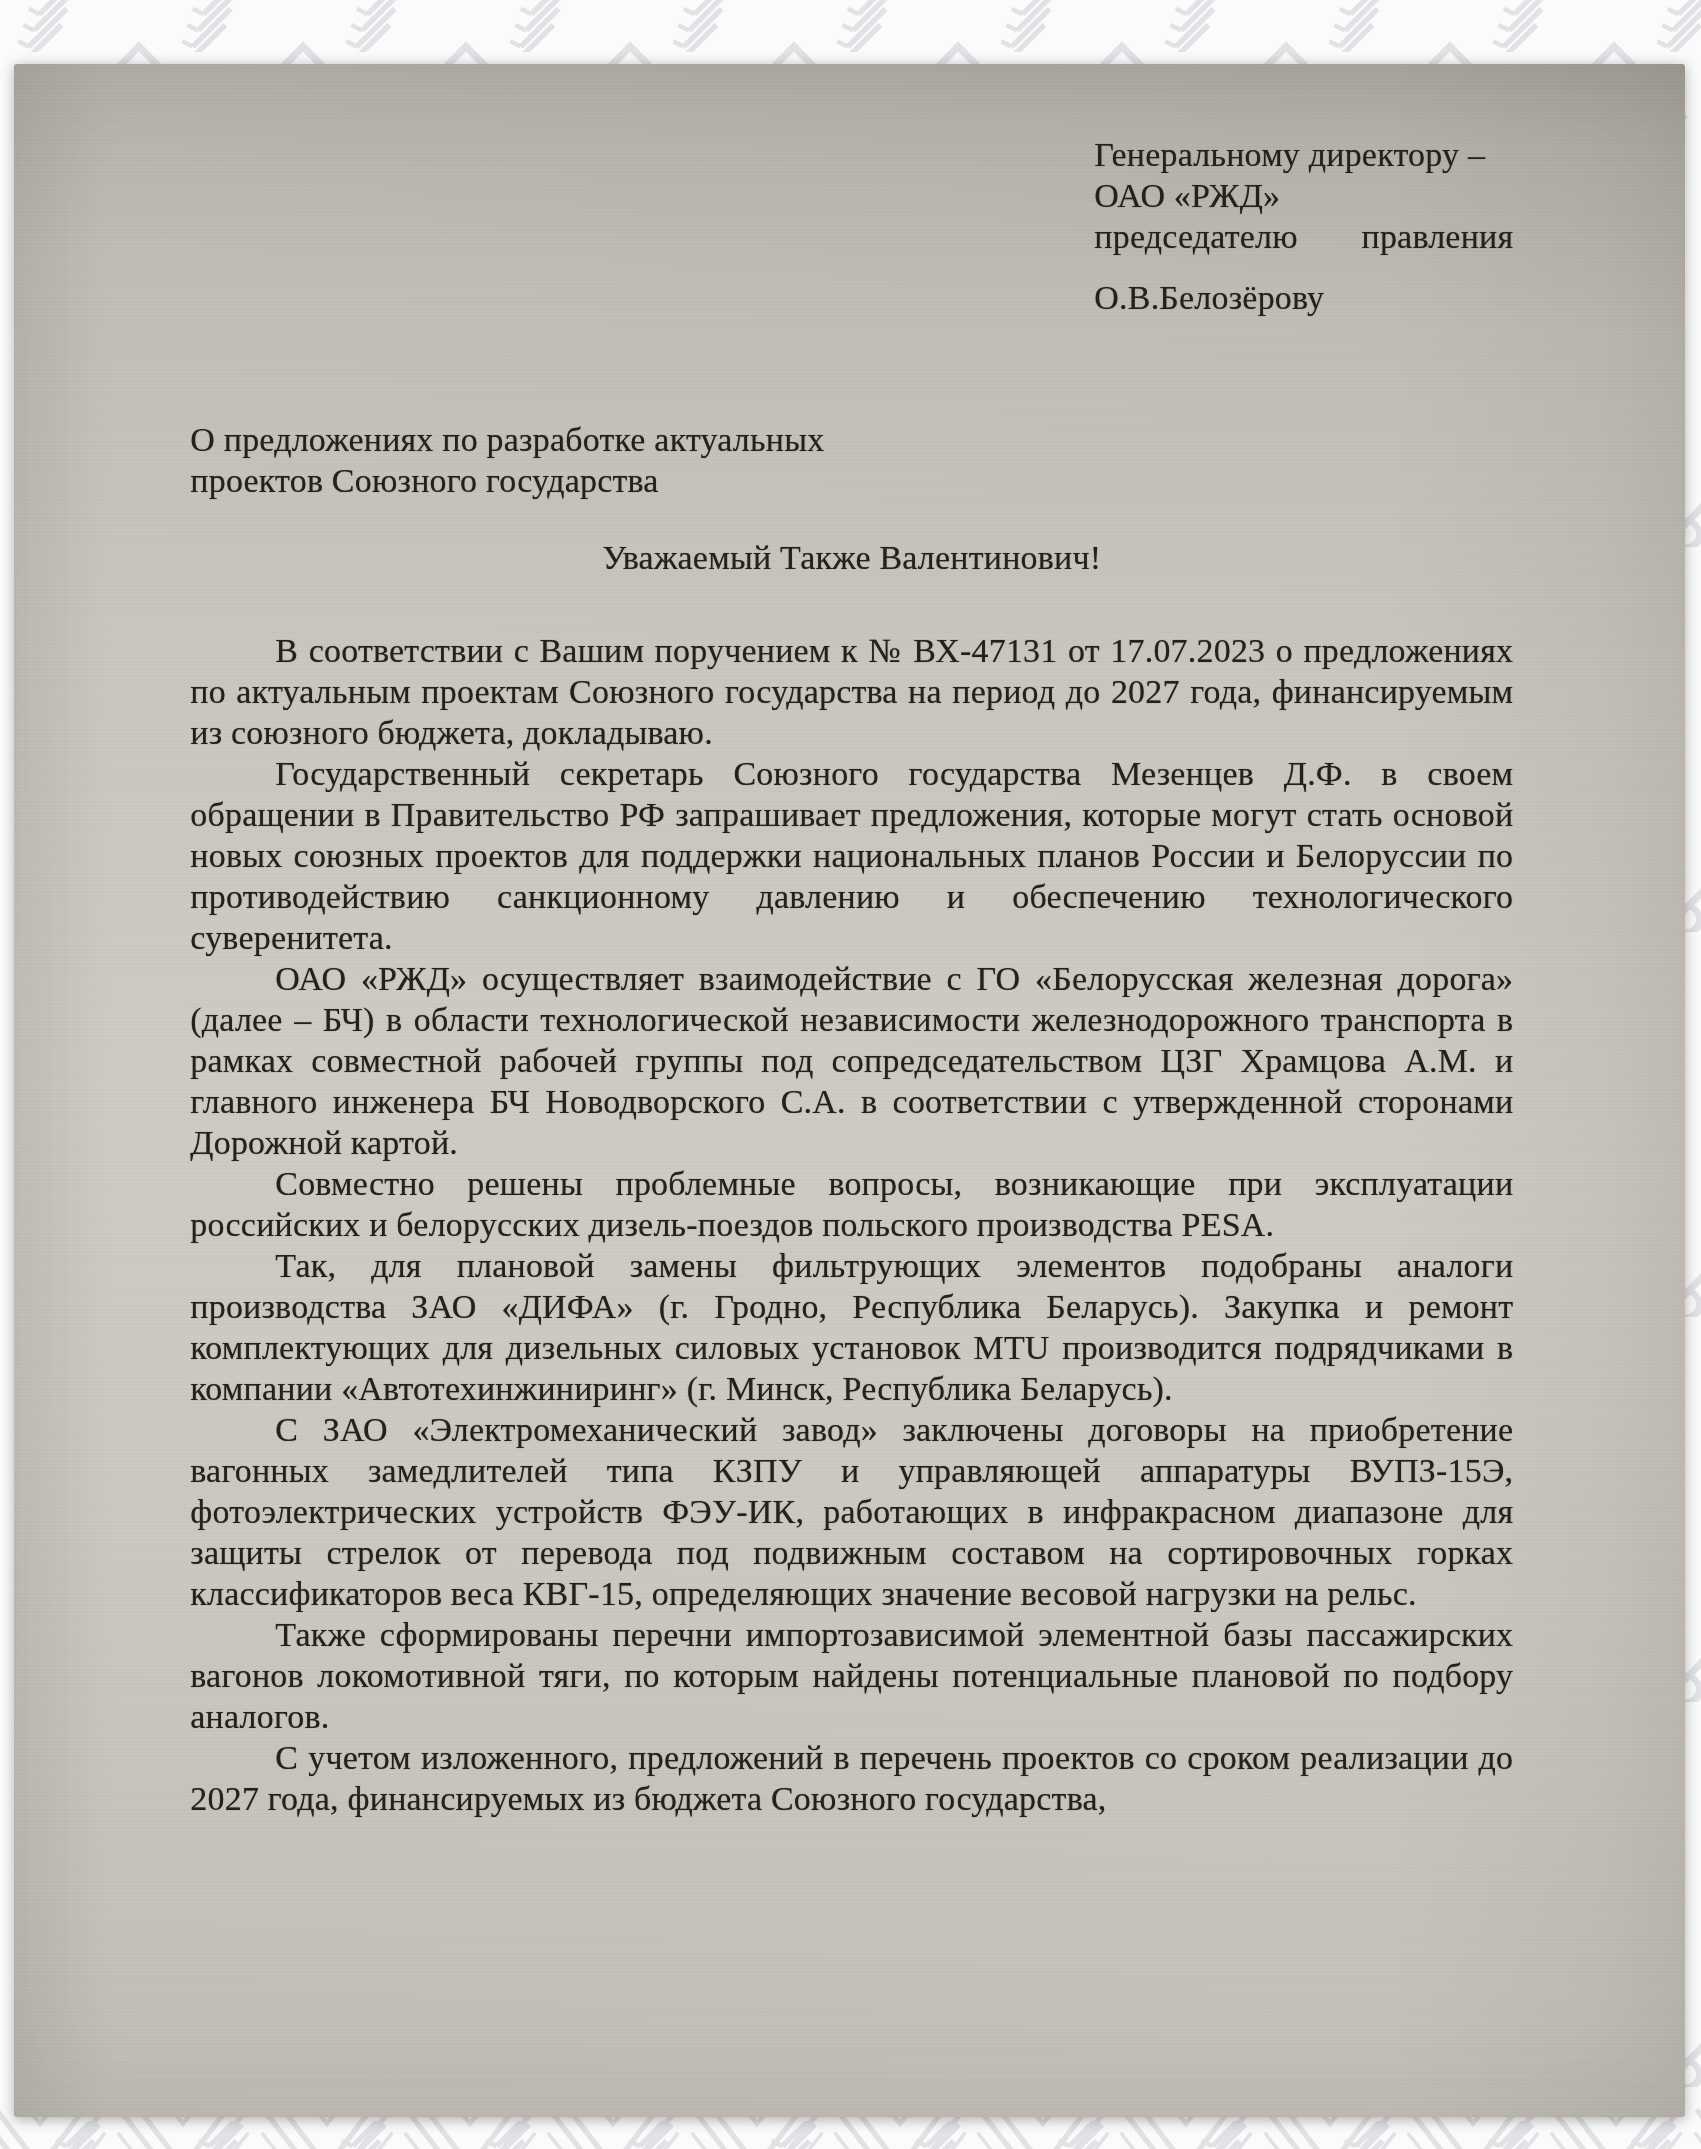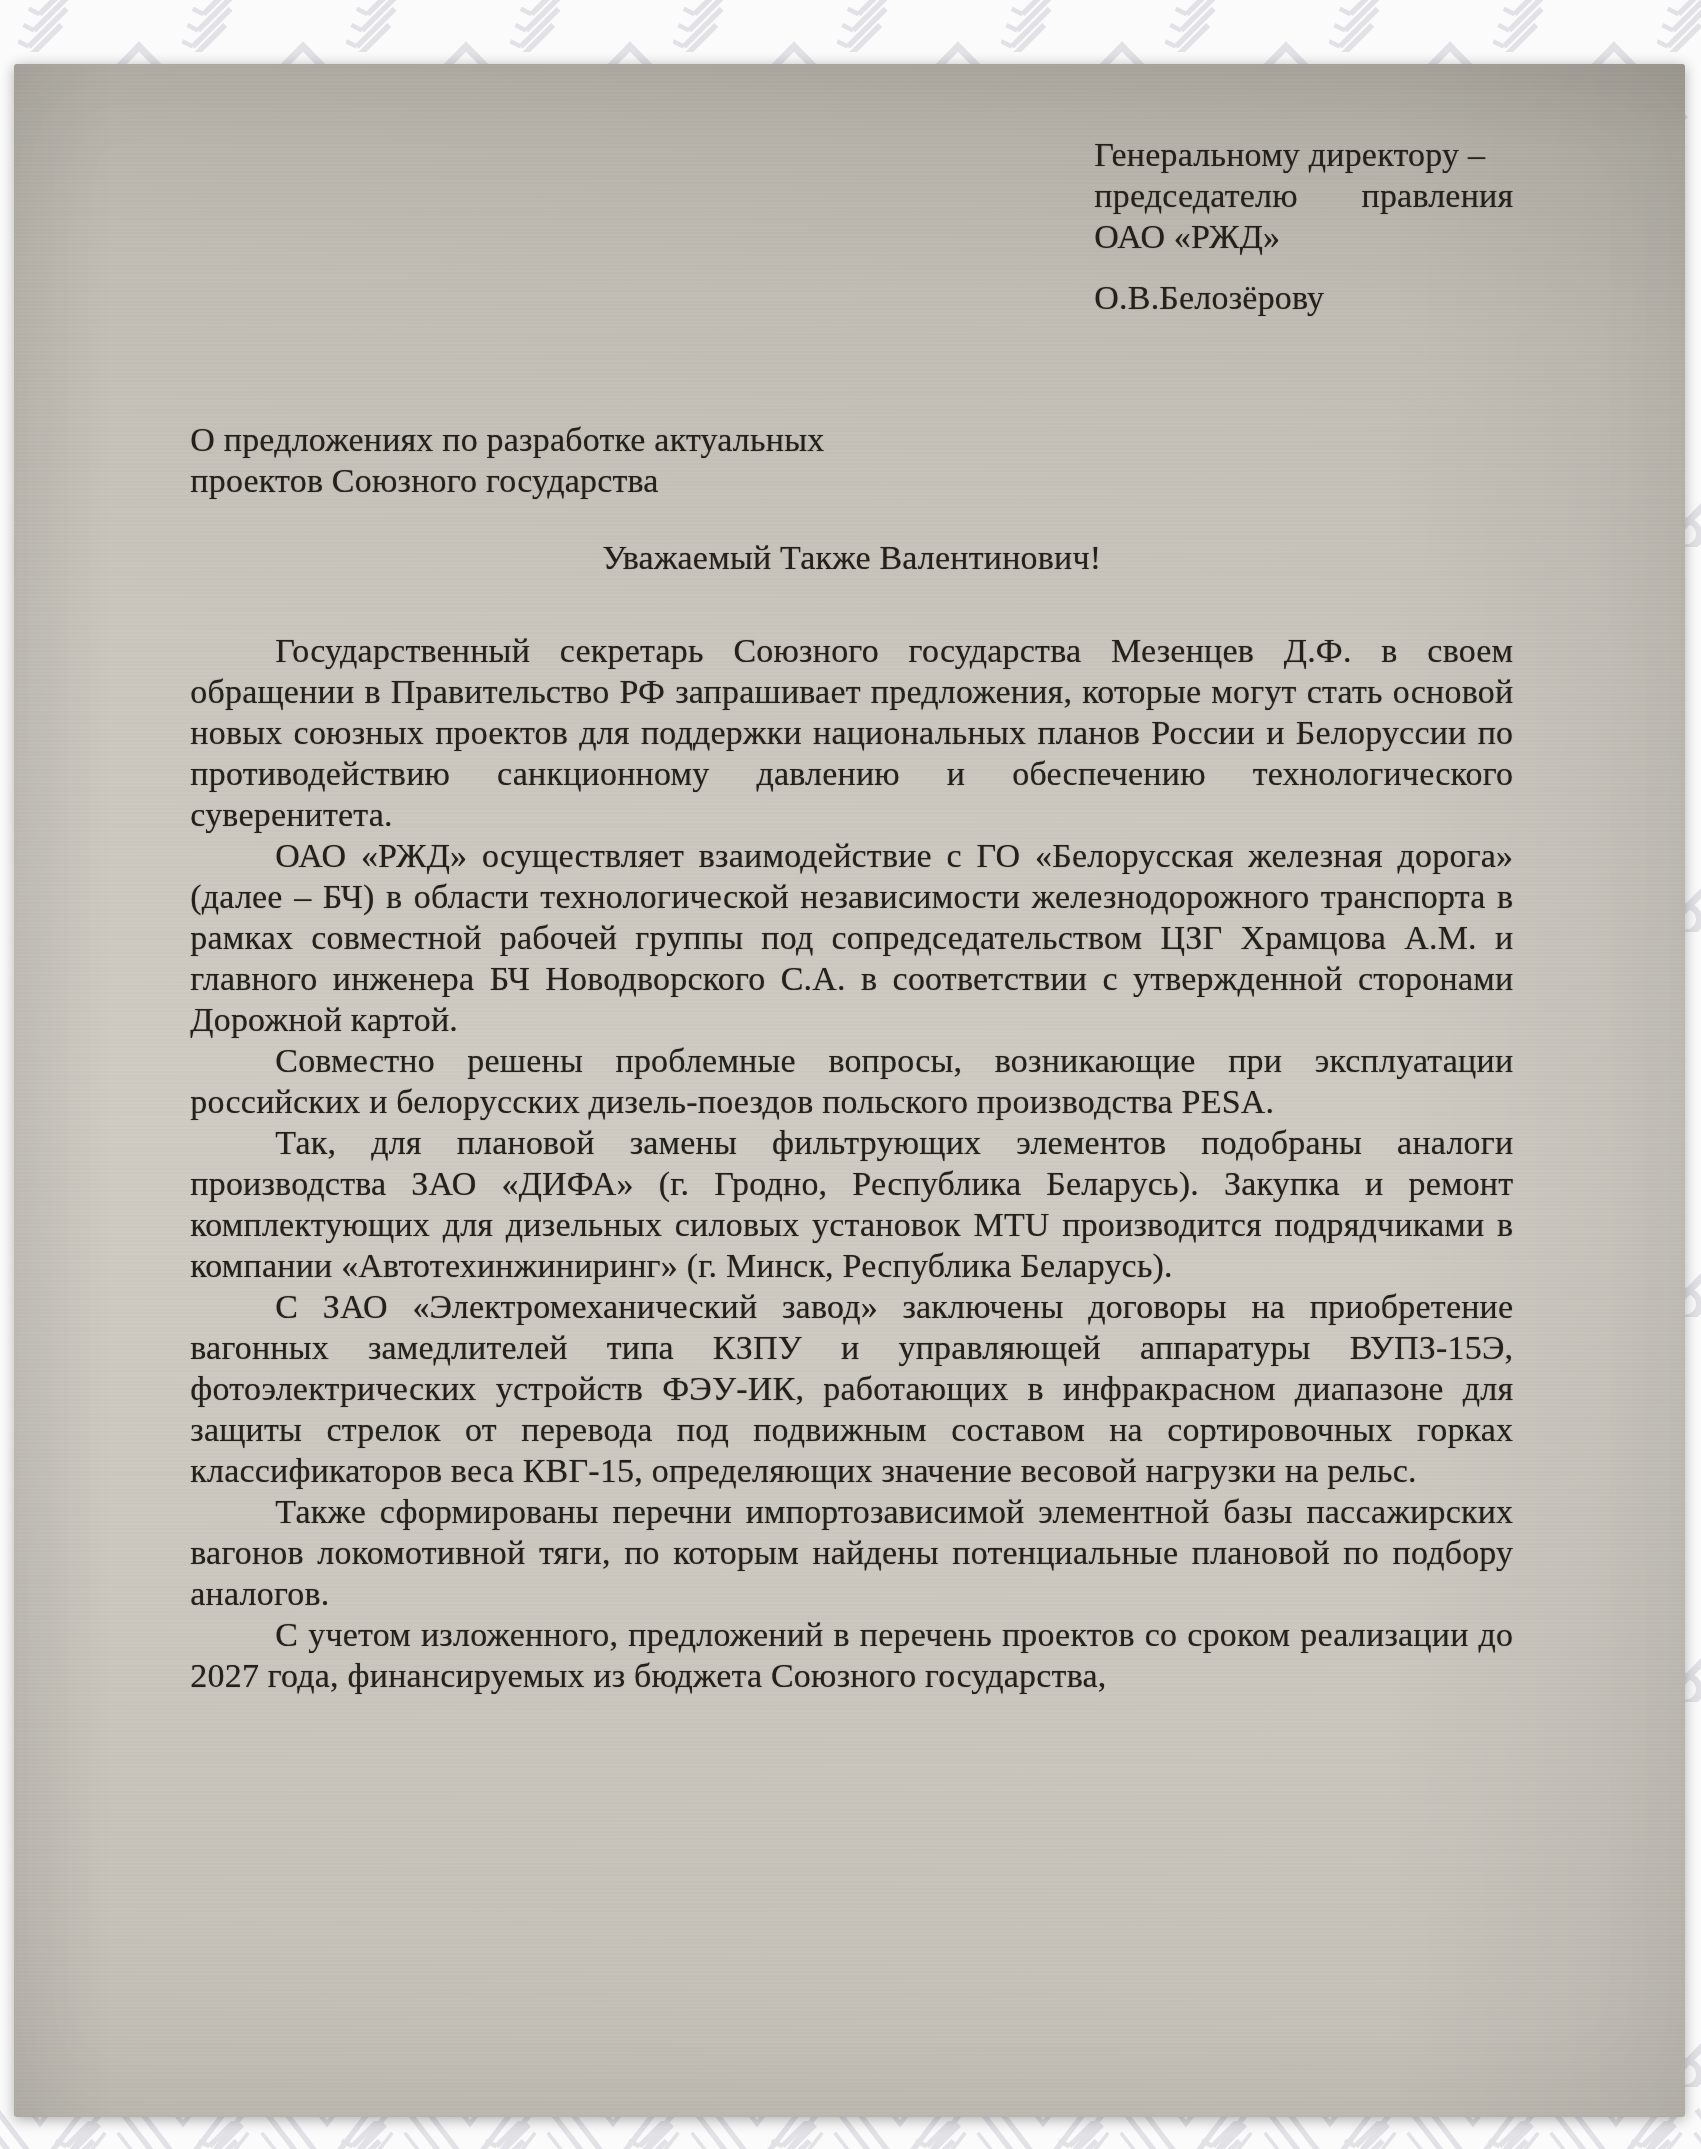--- a/index.html
+++ b/index.html
@@ -335,30 +335,31 @@
     <path d="M38 100 L85 52 L132 100" stroke-width="8"></path>
     <circle cx="30" cy="86" r="15" stroke-width="7"></circle>
   </svg>
   </div>
 
 <div class="paper">
   <div class="content">
 
     <div class="recipient">
       <div class="line">Генеральному директору –</div>
+      <div class="line">ОАО «РЖД»</div>
       <div class="line spread">председателю правления</div>
-      <div class="line">ОАО «РЖД»</div>
       <div class="line recipient-name">О.В.Белозёрову</div>
     </div>
 
     <div class="subject">О предложениях по разработке актуальных проектов Союзного государства</div>
 
     <div class="salutation">Уважаемый Также Валентинович!</div>
 
     <div class="body-text">
+      <p>В соответствии с Вашим поручением к № ВХ-47131 от 17.07.2023 о предложениях по актуальным проектам Союзного государства на период до 2027 года, финансируемым из союзного бюджета, докладываю.</p>
       <p>Государственный секретарь Союзного государства Мезенцев Д.Ф. в своем обращении в Правительство РФ запрашивает предложения, которые могут стать основой новых союзных проектов для поддержки национальных планов России и Белоруссии по противодействию санкционному давлению и обеспечению технологического суверенитета.</p>
       <p>ОАО «РЖД» осуществляет взаимодействие с ГО «Белорусская железная дорога» (далее – БЧ) в области технологической независимости железнодорожного транспорта в рамках совместной рабочей группы под сопредседательством ЦЗГ Храмцова А.М. и главного инженера БЧ Новодворского С.А. в соответствии с утвержденной сторонами Дорожной картой.</p>
       <p>Совместно решены проблемные вопросы, возникающие при эксплуатации российских и белорусских дизель-поездов польского производства PESA.</p>
       <p>Так, для плановой замены фильтрующих элементов подобраны аналоги производства ЗАО «ДИФА» (г. Гродно, Республика Беларусь). Закупка и ремонт комплектующих для дизельных силовых установок MTU производится подрядчиками в компании «Автотехинжиниринг» (г. Минск, Республика Беларусь).</p>
       <p>С ЗАО «Электромеханический завод» заключены договоры на приобретение вагонных замедлителей типа КЗПУ и управляющей аппаратуры ВУПЗ-15Э, фотоэлектрических устройств ФЭУ-ИК, работающих в инфракрасном диапазоне для защиты стрелок от перевода под подвижным составом на сортировочных горках классификаторов веса КВГ-15, определяющих значение весовой нагрузки на рельс.</p>
       <p>Также сформированы перечни импортозависимой элементной базы пассажирских вагонов локомотивной тяги, по которым найдены потенциальные плановой по подбору аналогов.</p>
       <p>С учетом изложенного, предложений в перечень проектов со сроком реализации до 2027 года, финансируемых из бюджета Союзного государства,</p>
     </div>
 
   </div>

